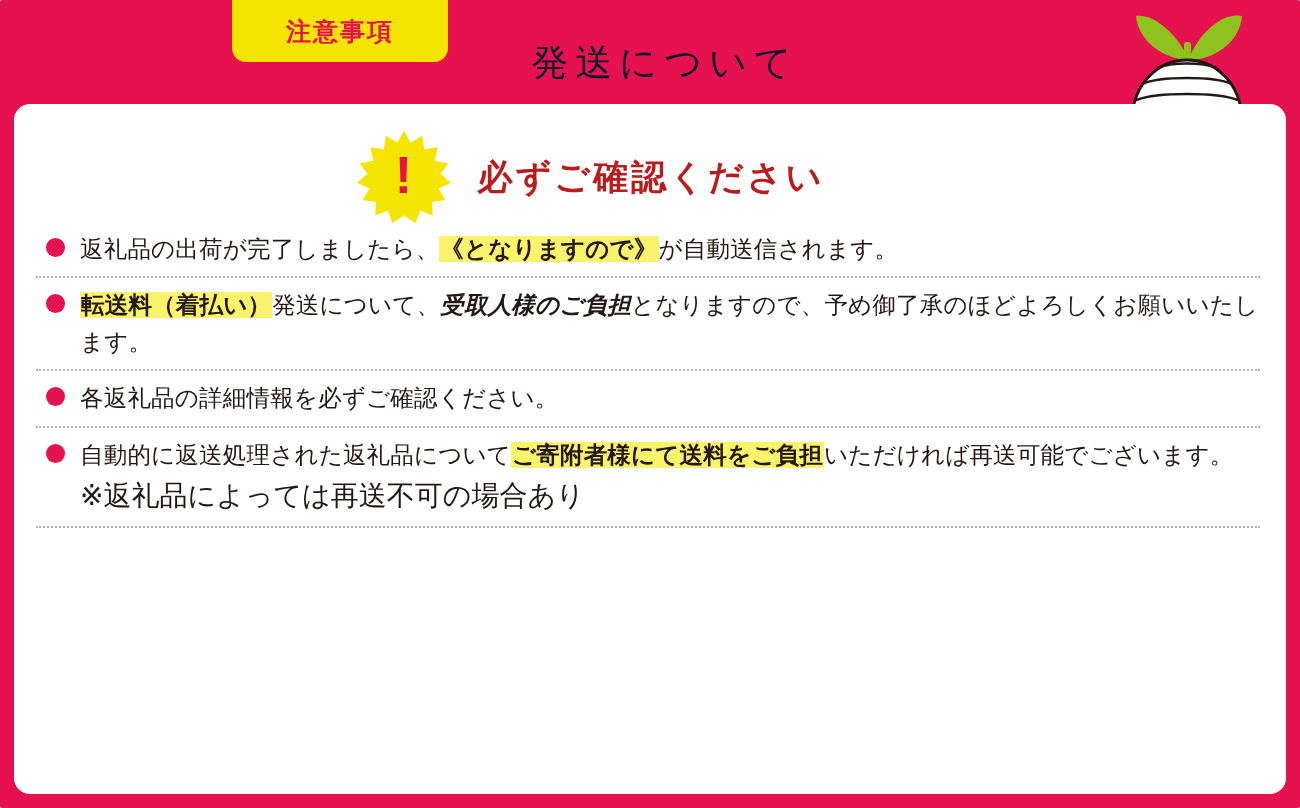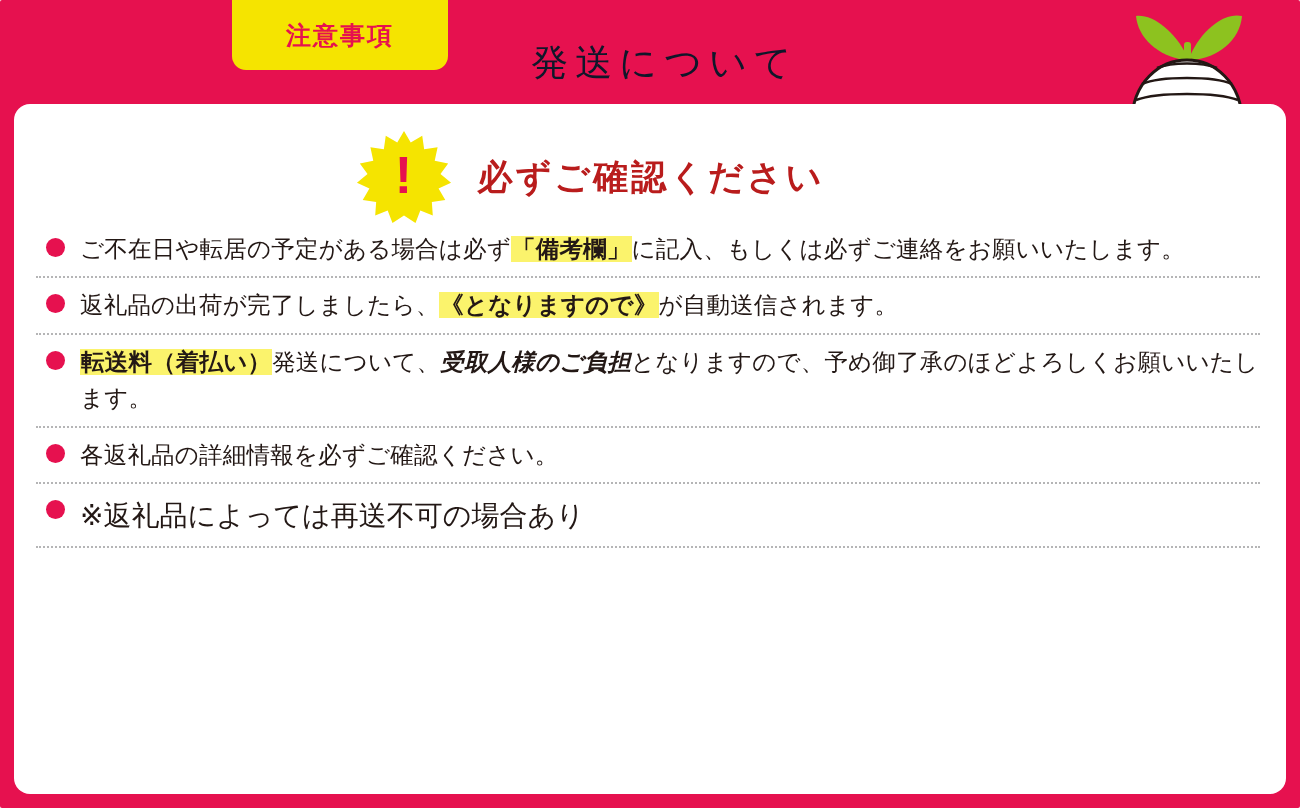--- a/index.html
+++ b/index.html
@@ -16,21 +16,21 @@
     border-radius: 2px;
   }
   
   .header {
     position: relative;
     height: 104px;
   }
   .badge {
     position: absolute;
     left: 232px; top: 0;
-    width: 216px; height: 70px;
+    width: 216px; height: 62px;
     background: #f5e400;
     border-bottom-left-radius: 14px;
     border-bottom-right-radius: 14px;
     display: flex; align-items: center; justify-content: center;
   }
   .badge-text {
     color: #e6114f;
     font-size: 25px;
     font-weight: bold;
     letter-spacing: 2px;
@@ -177,26 +177,20 @@
         <svg viewBox="0 0 100 100" width="96" height="96" aria-hidden="true">
           <polygon fill="#f5e400" points="50,2 57,14 69,7 71,21 85,19 82,33 96,36 88,47 99,56 86,62 93,74 79,76 80,90 67,85 62,98 50,90 38,98 33,85 20,90 21,76 7,74 14,62 1,56 12,47 4,36 18,33 15,19 29,21 31,7 43,14"></polygon>
         </svg>
         <span class="burst-mark">!</span>
       </div>
       <div class="card-head-title">必ずご確認ください</div>
     </div>
 
     <div class="list">
 
-      <div class="item">
-        <span class="bullet"></span>
-        <div class="line">
-          <span>ご不在日や転居の予定がある場合は必ず</span><span class="hl">「備考欄」</span><span>に記入、もしくは必ずご連絡をお願いいたします。</span>
-        </div>
-      </div>
 
       <div class="item">
         <span class="bullet"></span>
         <div class="line">
           <span>返礼品の出荷が完了しましたら、</span><span class="hl">《となりますので》</span><span>が自動送信されます。</span>
         </div>
       </div>
 
 
       <div class="item">
@@ -208,18 +202,21 @@
 
       <div class="item">
         <span class="bullet"></span>
         <div class="line">
           <span>各返礼品の詳細情報を必ずご確認ください。</span>
         </div>
       </div>
 
       <div class="item">
         <span class="bullet"></span>
+        <div class="line">
+          <span>自動的に返送処理された返礼品について</span><span class="hl">ご寄附者様にて送料をご負担</span><span>いただければ再送可能でございます。</span>
+        </div>
         <div class="sub">※返礼品によっては再送不可の場合あり</div>
       </div>
 
     </div>
   </div>
 </div>
 
 </body></html>

